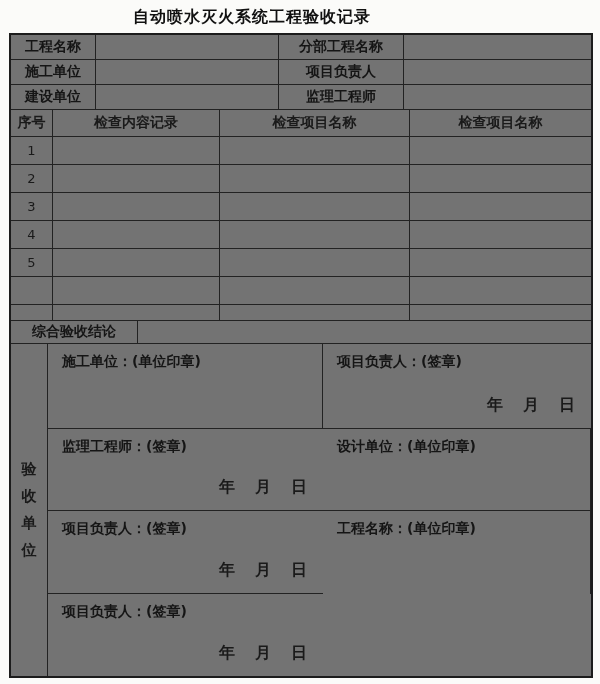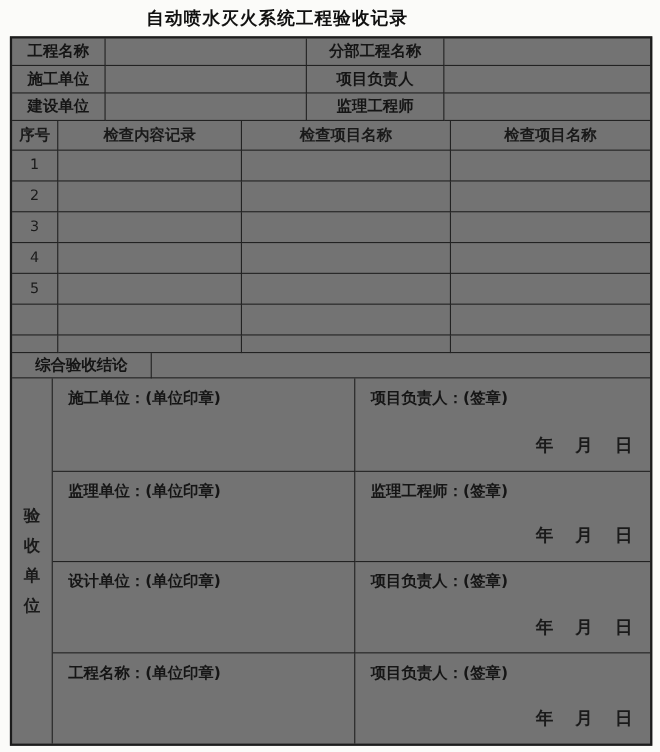--- a/index.html
+++ b/index.html
@@ -172,21 +172,20 @@
       <div class="cell sig-cell lbl">施工单位：(单位印章)</div>
 
       <div class="cell side-label">
         <span>验收单位</span>
       </div>
       <div class="cell sig-cell last-col">
         <span class="lbl">项目负责人：(签章)</span>
         <span class="date">年　月　日</span>
       </div>
 
-      <div class="cell sig-cell lbl">监理单位：(单位印章)</div>
       <div class="cell sig-cell last-col">
         <span class="lbl">监理工程师：(签章)</span>
         <span class="date">年　月　日</span>
       </div>
 
       <div class="cell sig-cell lbl">设计单位：(单位印章)</div>
       <div class="cell sig-cell last-col">
         <span class="lbl">项目负责人：(签章)</span>
         <span class="date">年　月　日</span>
       </div>

